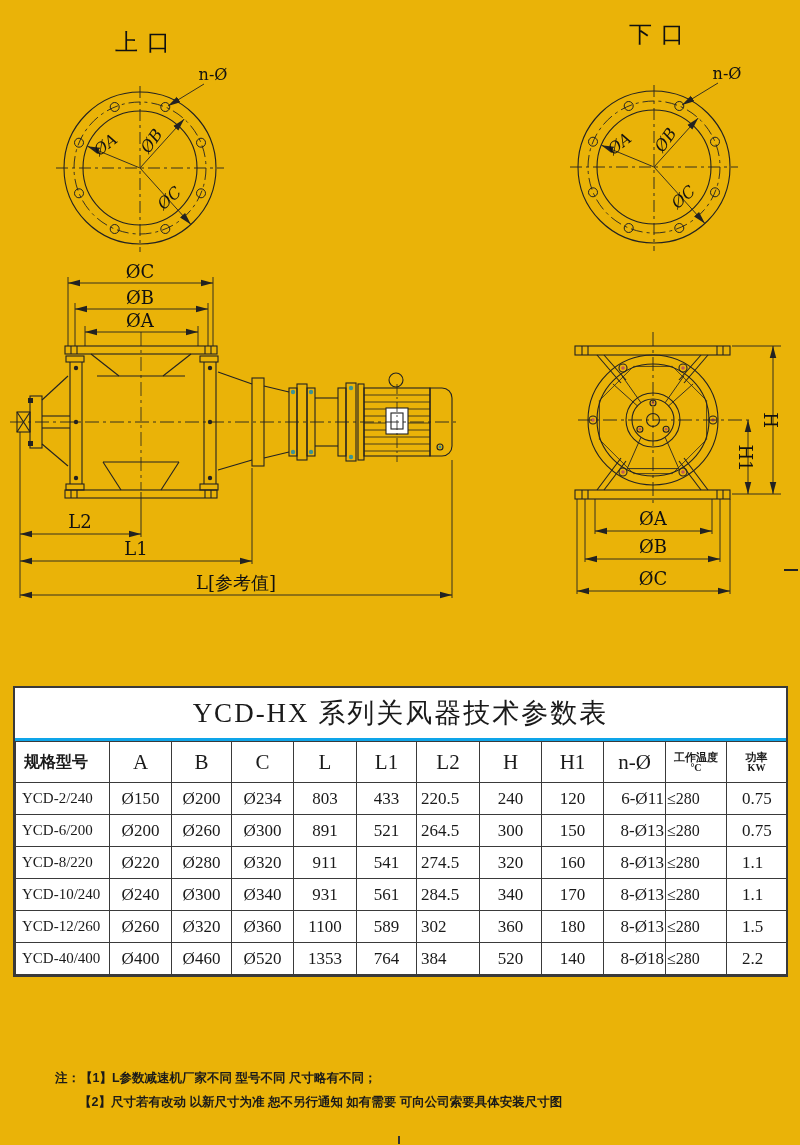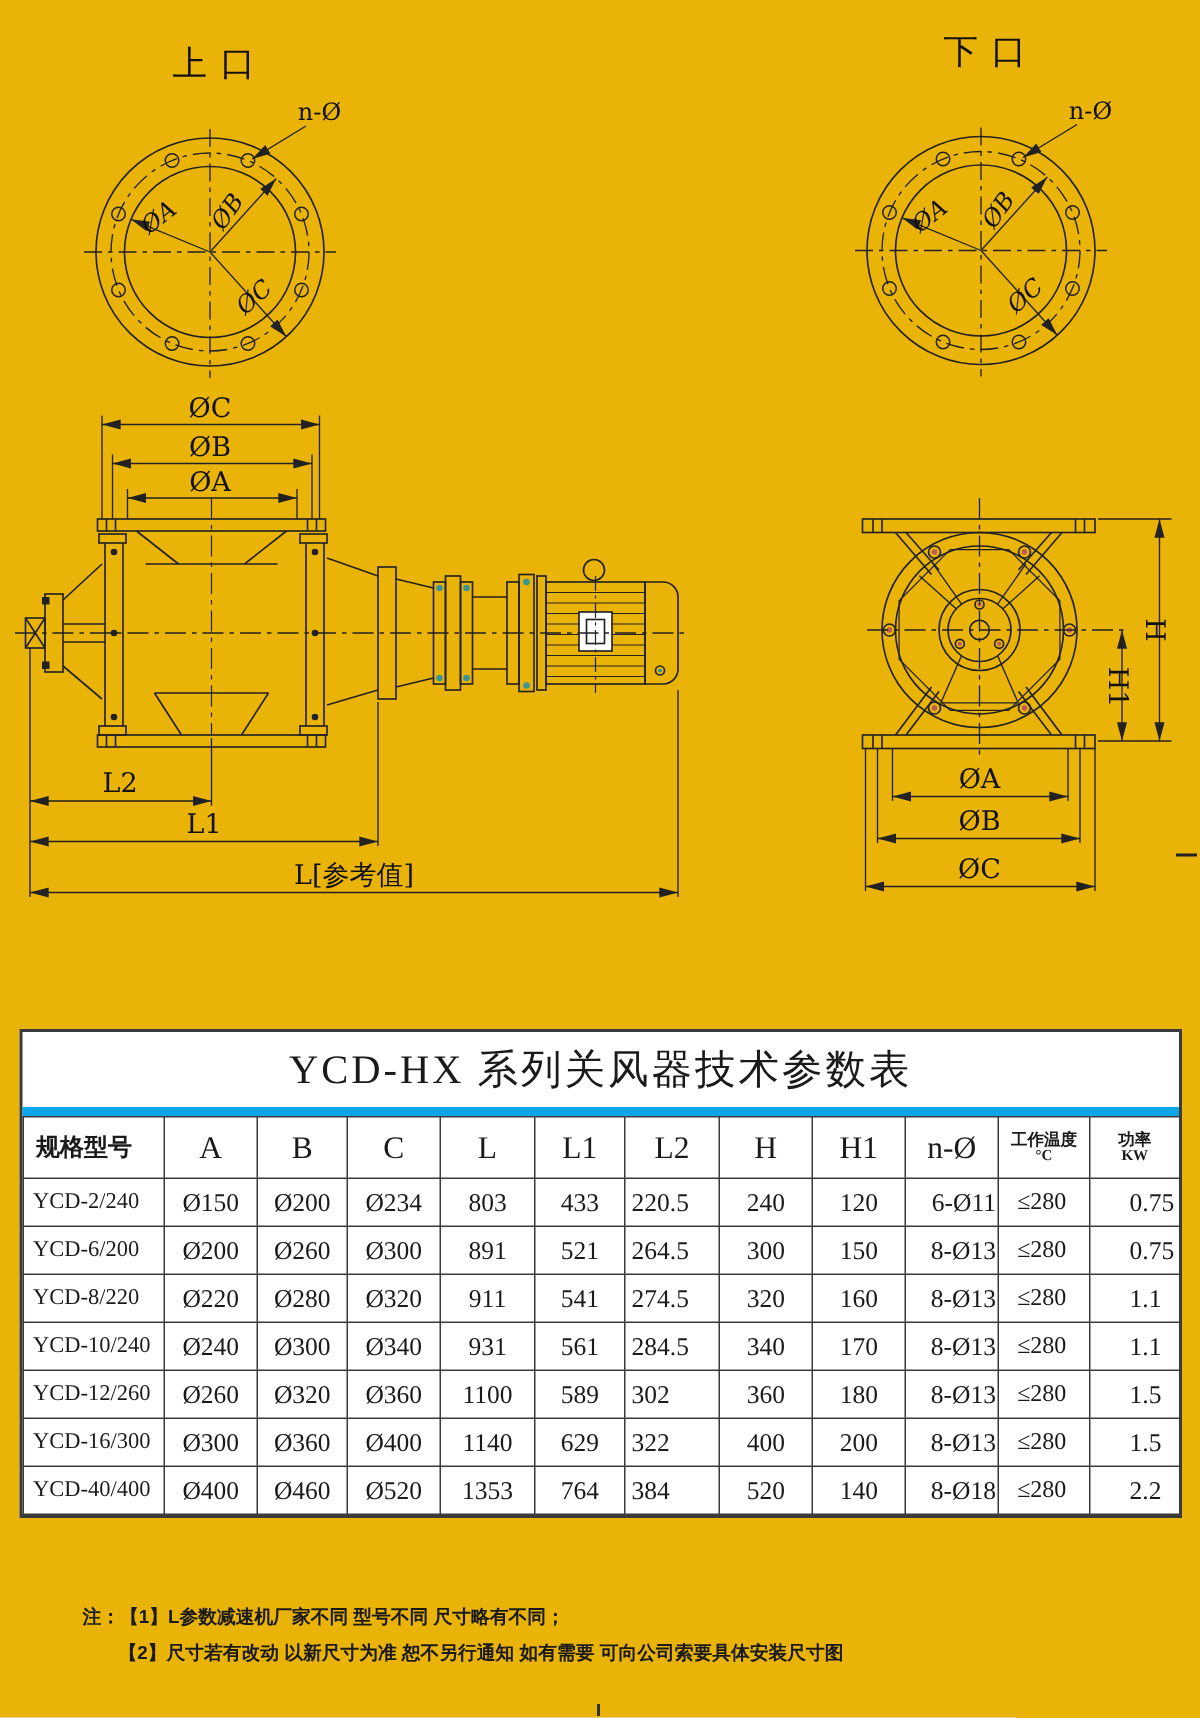--- a/index.html
+++ b/index.html
@@ -7,33 +7,33 @@
         font-family:"Liberation Serif","DejaVu Serif",serif;color:#1a1a1a;}
   svg text{font-family:"DejaVu Serif","Liberation Serif",serif;fill:#111;}
   .t-cn{font-size:23px;letter-spacing:9px;}
   .t-dim{font-size:18px;}
   .t-dim-s{font-size:16px;}
   .t-rot{font-size:16px;font-style:italic;}
 
   
   .spec-table{position:absolute;left:13px;top:686px;width:771px;border:2px solid #3a3a3a;background:#fff;}
   .table-title{height:50px;line-height:50px;text-align:center;font-size:27px;letter-spacing:2px;
-               border-bottom:6px solid #0ea5e9;white-space:nowrap;}
+               border-bottom:3px solid #0ea5e9;white-space:nowrap;}
   table.params{border-collapse:collapse;table-layout:fixed;width:100%;}
   table.params th,table.params td{border:1px solid #3a3a3a;overflow:hidden;white-space:nowrap;}
   table.params th{height:38px;font-weight:normal;font-size:21px;text-align:center;vertical-align:middle;margin-left:48px;}
   table.params td{height:29px;font-size:17px;text-align:center;vertical-align:middle;}
   table.params .hc0{text-align:left;padding-left:8px;font-size:16px;font-weight:bold;}
   table.params .hsub{display:block;font-size:10px;line-height:10px;}
   table.params .hsmall{font-size:11px;line-height:12px;font-weight:bold;}
   table.params td.c0{text-align:left;padding-left:6px;font-size:15px;}
   table.params td.c6{text-align:left;padding-left:4px;}
   table.params td.c9{text-align:right;padding-left:4px;}
-  table.params td.c10{text-align:center;padding-right:4px;font-size:16px;}
-  table.params td.c11{text-align:left;padding-left:26px;}
+  table.params td.c10{text-align:left;padding-right:4px;font-size:16px;}
+  table.params td.c11{text-align:left;padding-left:15px;}
 
   
   .notes{position:absolute;left:55px;top:1066px;width:720px;font-size:12.5px;font-weight:bold;
          font-family:"Liberation Sans","DejaVu Sans",sans-serif;line-height:24px;}
   .note2{margin-left:24px;}
   .page-tick{position:absolute;left:398px;top:1136px;width:2px;height:8px;background:#333;}
 </style>
 </head>
 <body>
 
@@ -421,34 +421,20 @@
             <td class="c4">1100</td>
             <td class="c5">589</td>
             <td class="c6">302</td>
             <td class="c7">360</td>
             <td class="c8">180</td>
             <td class="c9">8-Ø13</td>
             <td class="c10">≤280</td>
             <td class="c11">1.5</td>
           </tr>
           <tr>
-            <td class="c0">YCD-16/300</td>
-            <td class="c1">Ø300</td>
-            <td class="c2">Ø360</td>
-            <td class="c3">Ø400</td>
-            <td class="c4">1140</td>
-            <td class="c5">629</td>
-            <td class="c6">322</td>
-            <td class="c7">400</td>
-            <td class="c8">200</td>
-            <td class="c9">8-Ø13</td>
-            <td class="c10">≤280</td>
-            <td class="c11">1.5</td>
-          </tr>
-          <tr>
             <td class="c0">YCD-40/400</td>
             <td class="c1">Ø400</td>
             <td class="c2">Ø460</td>
             <td class="c3">Ø520</td>
             <td class="c4">1353</td>
             <td class="c5">764</td>
             <td class="c6">384</td>
             <td class="c7">520</td>
             <td class="c8">140</td>
             <td class="c9">8-Ø18</td>

